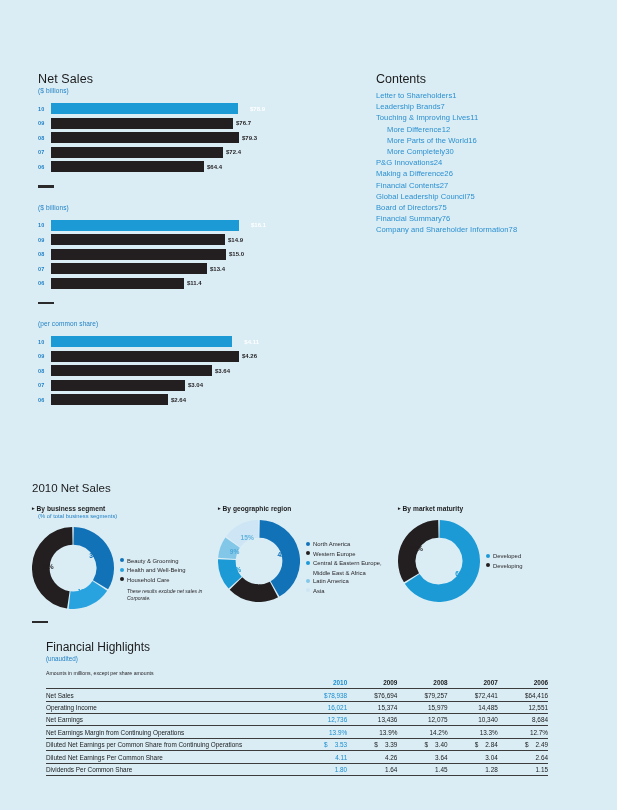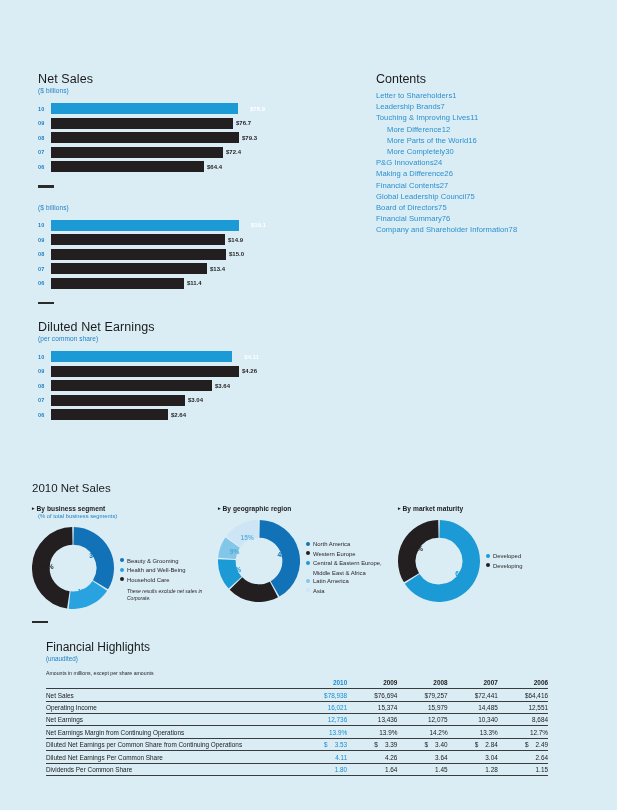--- a/index.html
+++ b/index.html
@@ -187,21 +187,20 @@
               <div class="bar-val" style="left: 133px;">$11.4</div>
             </div>
           </div>
         </div>
     </div>
     <div class="divider-wrap">
         <div class="rule"></div>
       </div>
 
     <div class="chart-block">
-      <div class="sec-title">Diluted Net Earnings</div>
       <div class="sec-sub">(per common share)</div>
       <div class="bars">
           <div class="bar-row">
             <div class="bar-year">10</div>
             <div class="bar-track">
               <div class="bar-fill hl" style="width: 181px;"></div>
               <div class="bar-val inside" style="right: 7px;">$4.11</div>
             </div>
           </div>
           <div class="bar-row">

